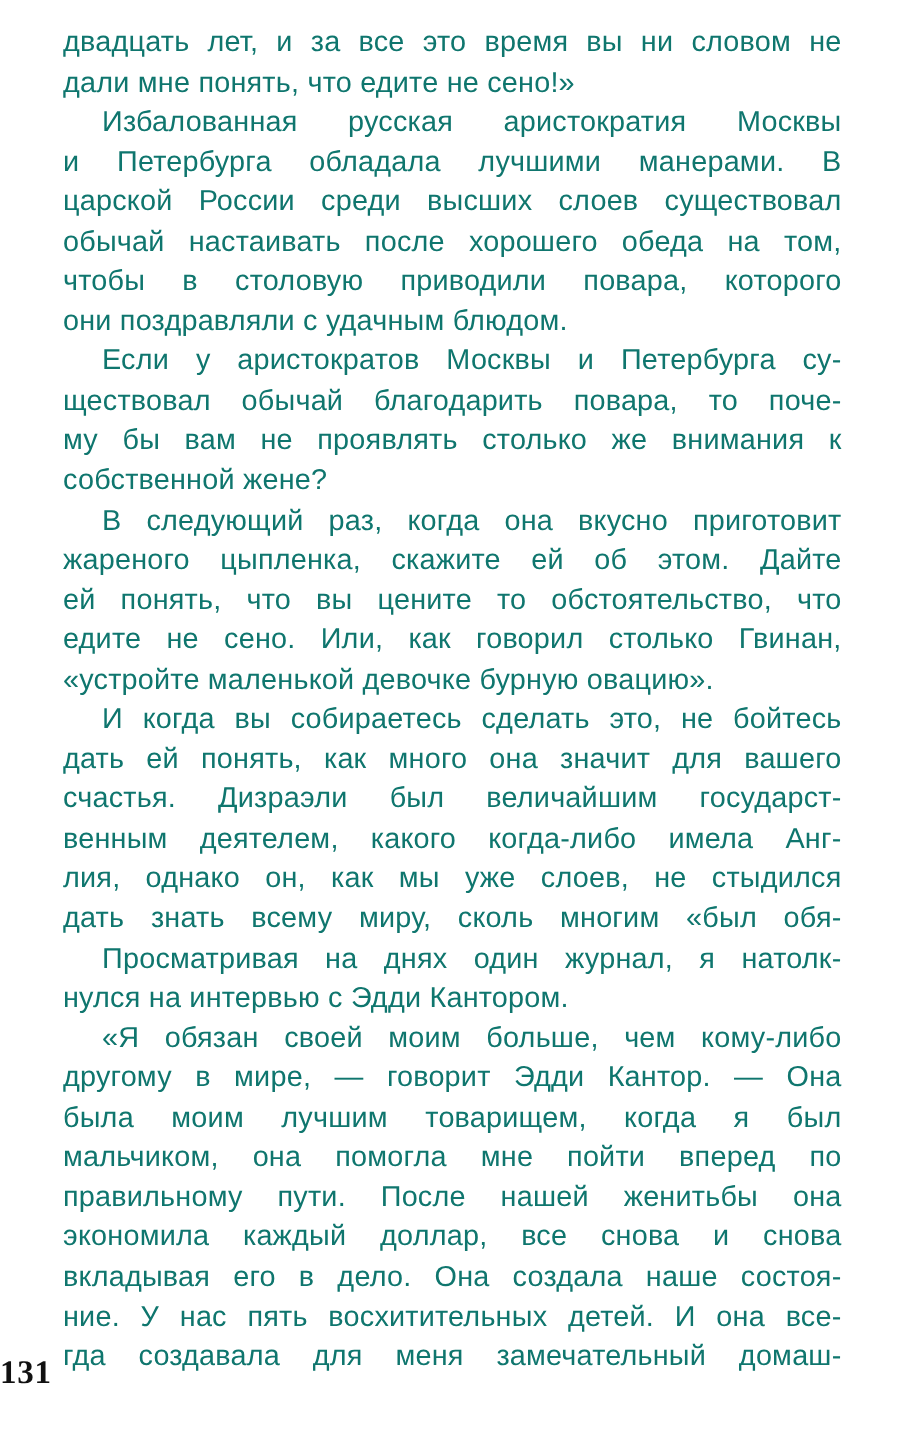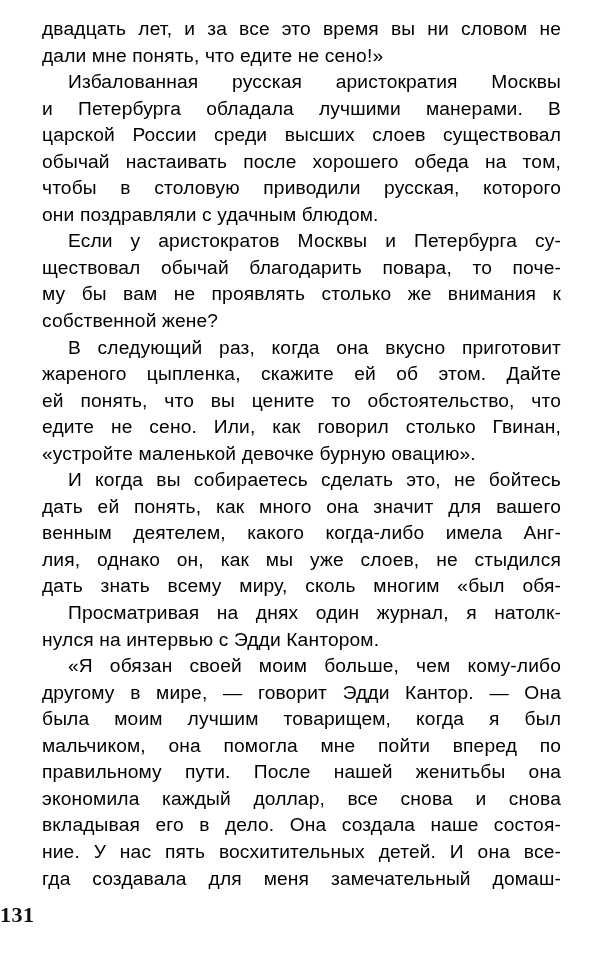--- a/index.html
+++ b/index.html
@@ -1,20 +1,20 @@
 <!DOCTYPE html>
 <html><head>
 <meta charset="utf-8">
 <style>
   html, body { margin: 0; padding: 0; background: #ffffff; }
   body { width: 600px; height: 966px; position: relative; overflow: hidden; }
   .page {
     position: absolute; left: 42px; top: 16px; width: 519px;
     font-family: "Liberation Sans", "DejaVu Sans", sans-serif;
-    font-size: 19.2px; line-height: 26.55px; color: #000000;
+    font-size: 19.2px; line-height: 26.55px; color: #0f766e;
     letter-spacing: 0.15px;
   }
   .line {
     display: block; height: 26.55px; white-space: nowrap;
     text-align: justify; text-align-last: justify; -moz-text-align-last: justify;
   }
   .line.last { text-align-last: left; -moz-text-align-last: left; }
   .line.indent { padding-left: 26px; }
   .page-number {
     position: absolute; left: 0; width: 526px; top: 902px; text-align: left;
@@ -30,21 +30,21 @@
   <div>
     <span class="line">двадцать лет, и за все это время вы ни словом не</span>
     <span class="line last">дали мне понять, что едите не сено!»</span>
   </div>
 
   <div>
     <span class="line indent">Избалованная русская аристократия Москвы</span>
     <span class="line">и Петербурга обладала лучшими манерами. В</span>
     <span class="line">царской России среди высших слоев существовал</span>
     <span class="line">обычай настаивать после хорошего обеда на том,</span>
-    <span class="line">чтобы в столовую приводили русская, которого</span>
+    <span class="line">чтобы в столовую приводили повара, которого</span>
     <span class="line last">они поздравляли с удачным блюдом.</span>
   </div>
 
   <div>
     <span class="line indent">Если у аристократов Москвы и Петербурга су-</span>
     <span class="line">ществовал обычай благодарить повара, то поче-</span>
     <span class="line">му бы вам не проявлять столько же внимания к</span>
     <span class="line last">собственной жене?</span>
   </div>
 
@@ -52,20 +52,21 @@
     <span class="line indent">В следующий раз, когда она вкусно приготовит</span>
     <span class="line">жареного цыпленка, скажите ей об этом. Дайте</span>
     <span class="line">ей понять, что вы цените то обстоятельство, что</span>
     <span class="line">едите не сено. Или, как говорил столько Гвинан,</span>
     <span class="line last">«устройте маленькой девочке бурную овацию».</span>
   </div>
 
   <div>
     <span class="line indent">И когда вы собираетесь сделать это, не бойтесь</span>
     <span class="line">дать ей понять, как много она значит для вашего</span>
+    <span class="line">счастья. Дизраэли был величайшим государст-</span>
     <span class="line">венным деятелем, какого когда-либо имела Анг-</span>
     <span class="line">лия, однако он, как мы уже слоев, не стыдился</span>
     <span class="line">дать знать всему миру, сколь многим «был обя-</span>
   </div>
 
   <div>
     <span class="line indent">Просматривая на днях один журнал, я натолк-</span>
     <span class="line last">нулся на интервью с Эдди Кантором.</span>
   </div>
 

